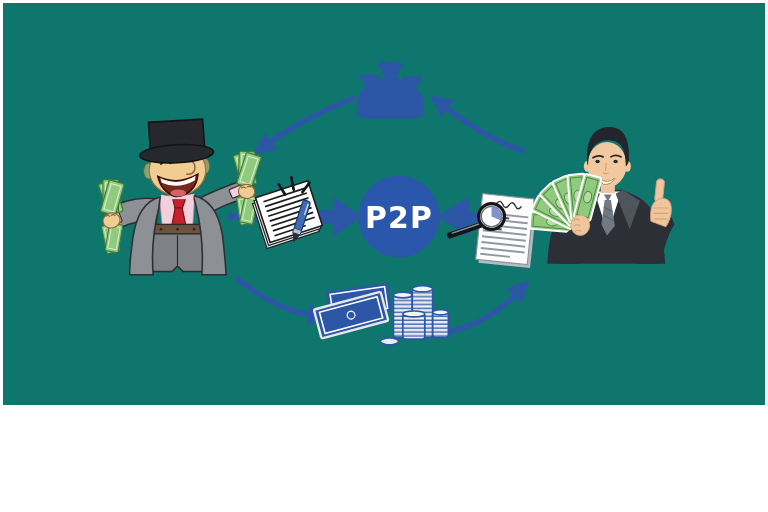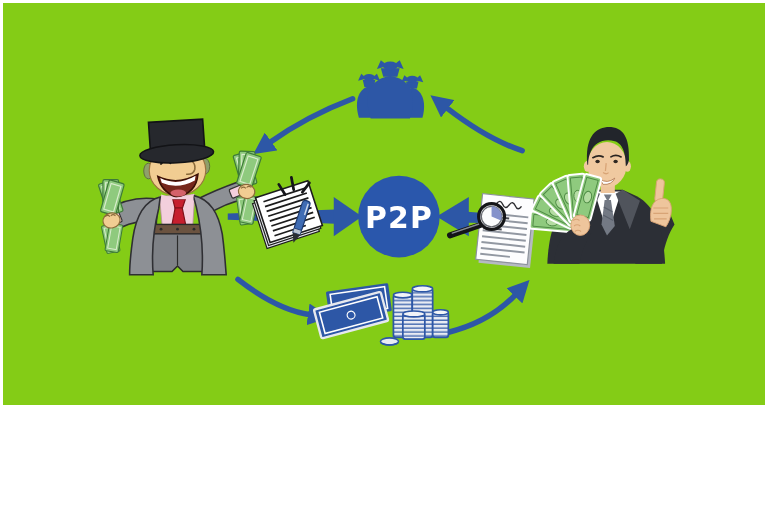--- a/index.html
+++ b/index.html
@@ -1,20 +1,20 @@
 <!DOCTYPE html>
 <html><head>
 <meta charset="utf-8">
 <style>
   html,body{margin:0;padding:0;background:#ffffff;}
   .stage{
     position:relative;
     width:768px;height:408px;
     box-sizing:border-box;
-    background:#84cc16;
+    background:#0f766e;
     border:3px solid #ffffff;
     overflow:hidden;
     font-family:"DejaVu Sans","Liberation Sans",sans-serif;
   }
   .stage svg{position:absolute;left:0;top:0;width:100%;height:100%;display:block;}
   .p2p-label{
     font-family:"DejaVu Sans","Liberation Sans",sans-serif;
     font-weight:bold;
     letter-spacing:1.5px;
   }

